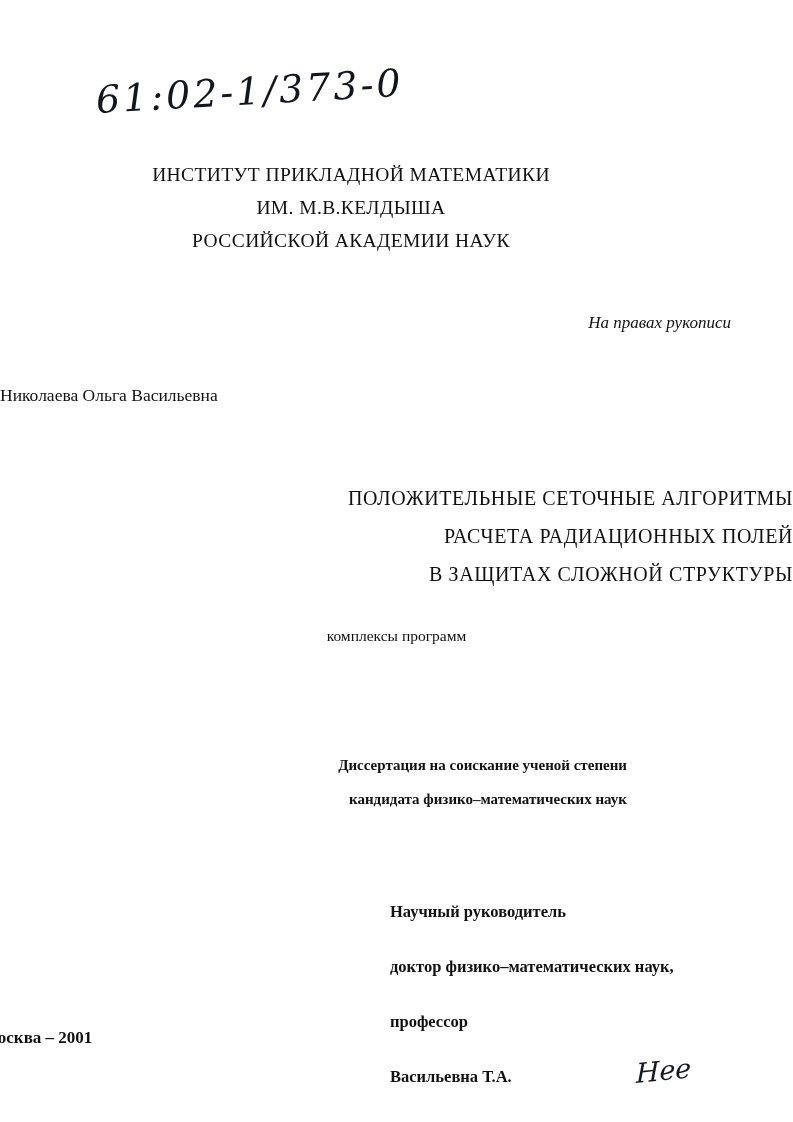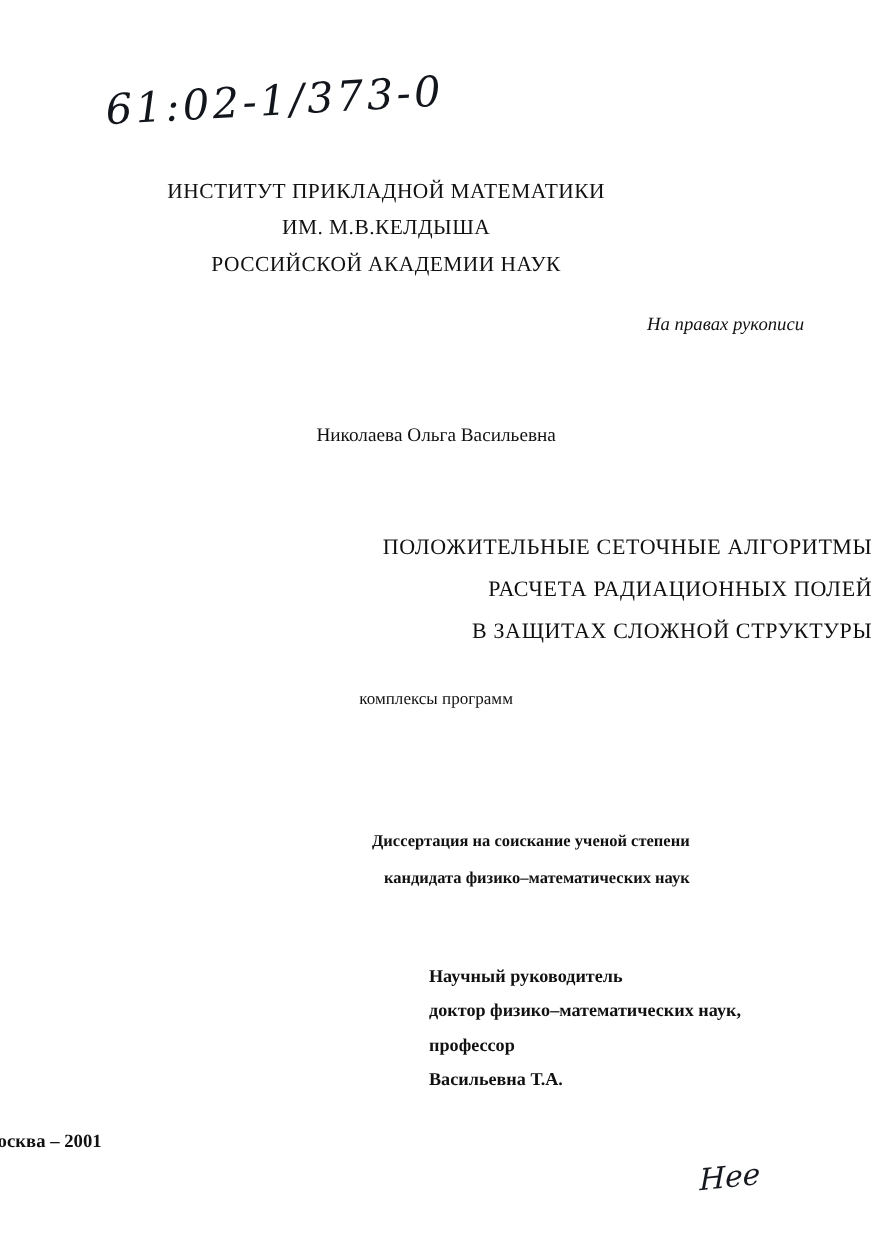--- a/index.html
+++ b/index.html
@@ -47,35 +47,34 @@
     font-size: 19.5px;
     line-height: 33px;
     letter-spacing: 0.4px;
   }
   .institute .ln { display: block; white-space: nowrap; }
 
   
   .rights {
     position: absolute;
     right: 62px;
-    top: 278px;
+    top: 306px;
     text-align: right;
     font-style: italic;
     line-height: 34px;
   }
   .rights .manuscript { display: block; font-size: 17px; }
   .rights .udc { display: block; font-size: 16px; }
 
   
   .author {
     position: absolute;
     left: 0;
     top: 385px;
     width: 793px;
-    text-align: center;
     font-size: 17.5px;
   }
 
   
   .title {
     position: absolute;
     left: 0;
     top: 479px;
     width: 793px;
     text-align: right;
@@ -113,21 +112,21 @@
   
   .supervisor {
     position: absolute;
     left: 390px;
     top: 872px;
     text-align: left;
     font-weight: bold;
     font-size: 16.5px;
     line-height: 31px;
   }
-  .supervisor .ln { display: block; white-space: nowrap; }
+  .supervisor .ln { display: block; white-space: nowrap; margin-top: 24px; }
 
   
   .cityyear {
     position: absolute;
     left: 0;
     top: 1028px;
     width: 639px;
     text-align: left;
     font-weight: bold;
     font-size: 17px;

